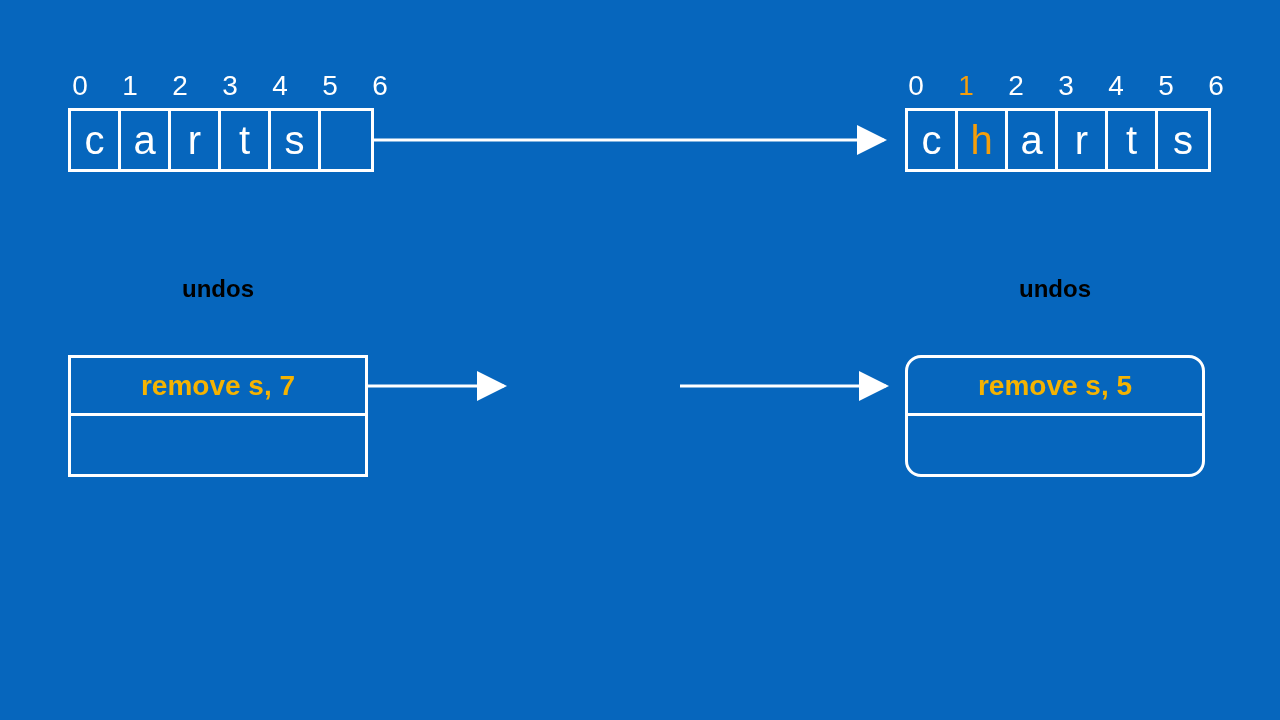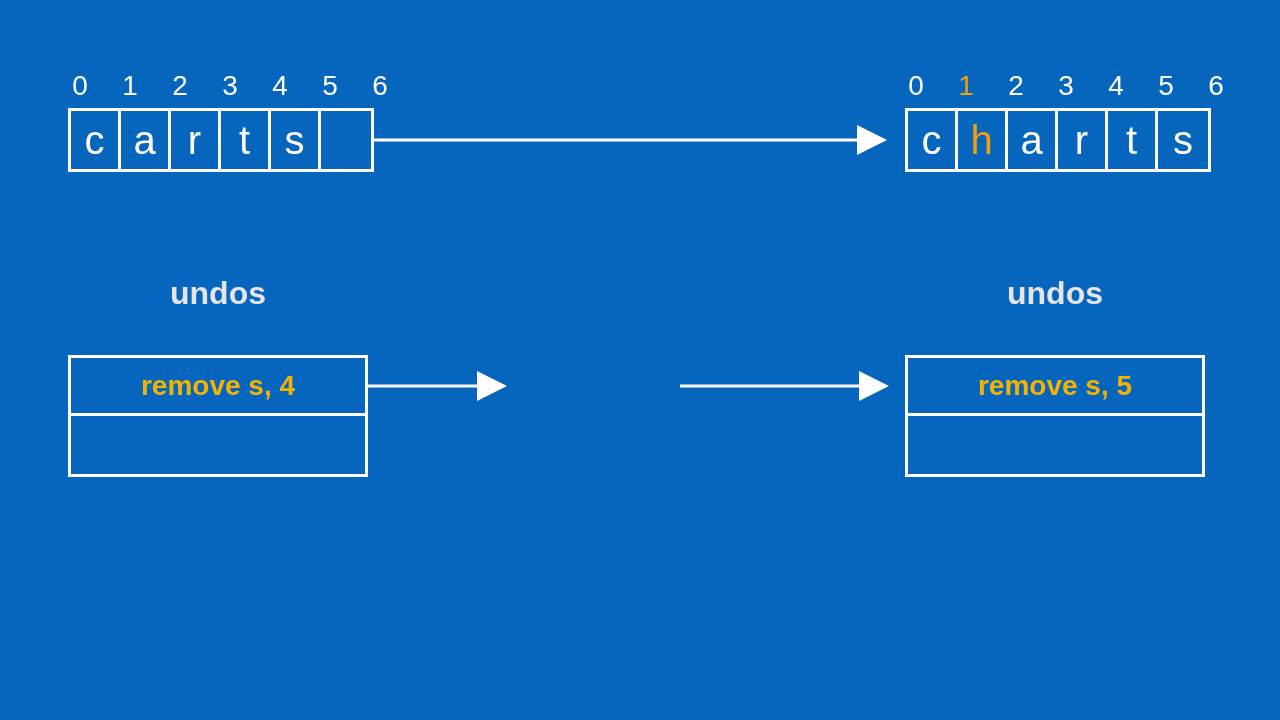--- a/index.html
+++ b/index.html
@@ -44,23 +44,23 @@
     font-size: 40px;
     font-weight: 400;
     color: #ffffff;
     background: transparent;
   }
   .cell:last-child { border-right: none; }
   .cell.hl { color: #f59e0b; }
 
   
   .undo-label {
-    font-size: 32px;
+    font-size: 24px;
     font-weight: 700;
-    color: #e5e5e5;
+    color: #000000;
     text-align: center;
   }
   .undo-stack {
     border: 3px solid #ffffff;
   }
   .undo-slot {
     width: 294px;
     height: 58px;
     border-bottom: 3px solid #ffffff;
     display: flex;
@@ -126,27 +126,27 @@
       <marker id="ah1" markerWidth="12" markerHeight="12" refX="9" refY="5" orient="auto">
         <path d="M0,0 L10,5 L0,10 z" fill="#ffffff"></path>
       </marker>
     </defs>
     <line x1="0" y1="10" x2="510" y2="10" stroke="#ffffff" stroke-width="3" marker-end="url(#ah1)"></line>
   </svg>
 
   <div class="abs undo-label" style="left:68px; top:275px; width:300px;">undos</div>
   <div class="abs undo-stack" style="left:68px; top:355px;">
     <div class="undo-slot">
-        <span class="gold">remove s, 4</span>
+        <span class="gold">remove s, 7</span>
       </div>
     <div class="undo-slot"></div>
   </div>
 
   <div class="abs undo-label" style="left:905px; top:275px; width:300px;">undos</div>
-  <div class="abs undo-stack" style="left:905px; top:355px;">
+  <div class="abs undo-stack" style="left:905px; top:355px;border-radius:16px;">
     <div class="undo-slot">
         <span class="gold">remove s, 5</span>
       </div>
     <div class="undo-slot"></div>
   </div>
 
 
   <svg class="arrow" style="left:368px; top:376px;" width="155" height="20">
     <defs>
       <marker id="ah2" markerWidth="12" markerHeight="12" refX="9" refY="5" orient="auto">

